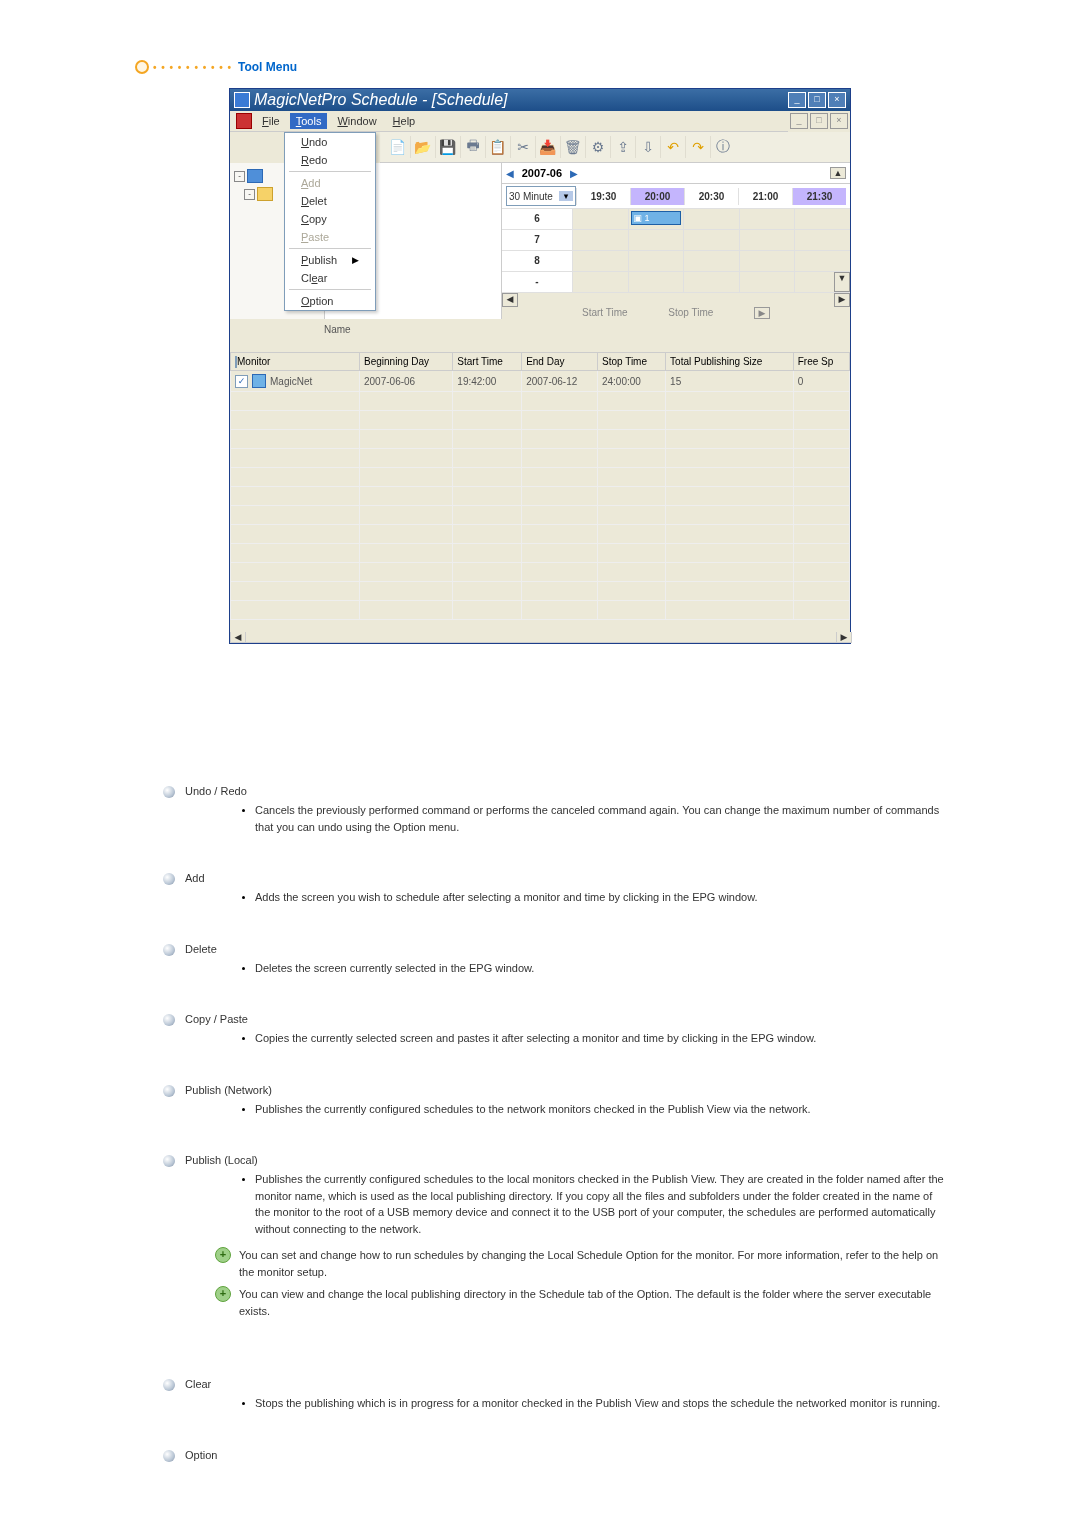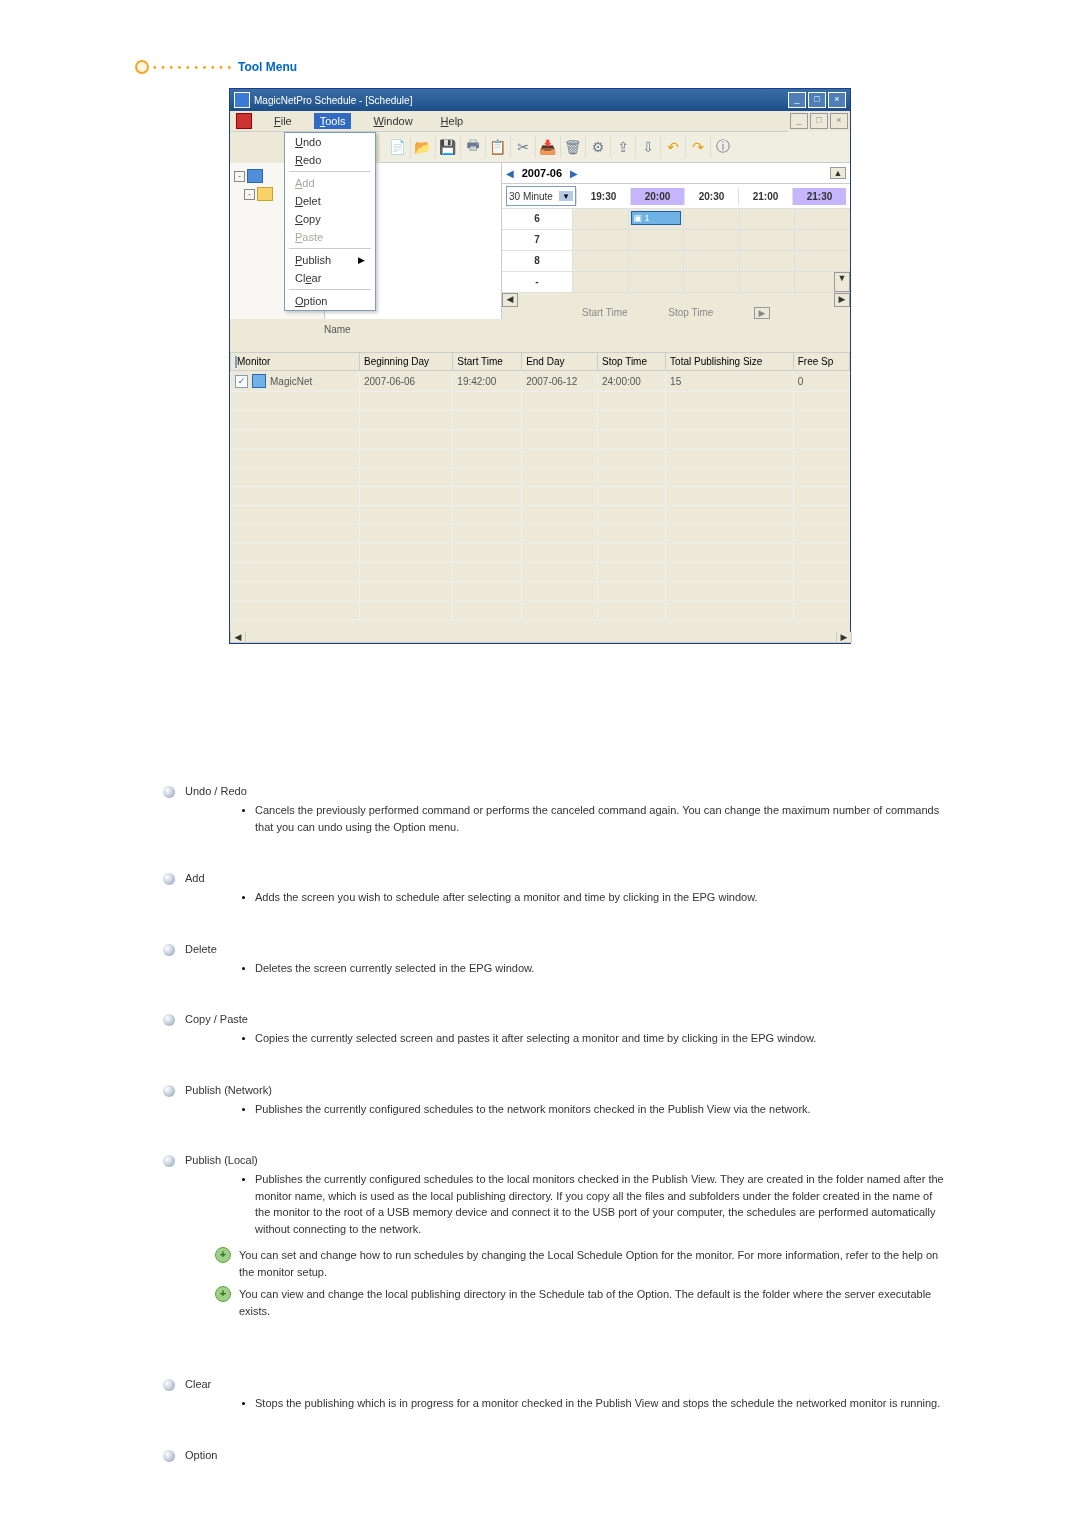--- a/index.html
+++ b/index.html
@@ -53,21 +53,21 @@
     align-items: center;
     padding: 2px 4px;
     height: 18px;
   }
   .tb-icon {
     width: 14px; height: 14px;
     margin-right: 4px;
     background: #3a7bd5;
     border: 1px solid #fff;
   }
-  .tb-title { flex: 1; font-size: 10px; }
+  .tb-title { flex: 1; font-size: 16px; font-style: italic; }
   .tb-btns { display:flex; gap:2px; }
   .tb-btn {
     width:16px; height:14px;
     background:#4f7fb7;
     border:1px solid #fff;
     font-size:9px;
     color:#fff;
     text-align:center;
     line-height:12px;
   }
@@ -79,41 +79,41 @@
   }
   .mdi-btn {
     width:16px; height:14px;
     background:#ece9d8;
     border:1px solid #999;
     font-size:9px; text-align:center; line-height:12px;
     color:#888;
   }
   .menu-bar {
     display:flex;
-    gap:16px;
+    gap:4px;
     padding:2px 6px;
     background:#ece9d8;
     font-size:11px;
     border-bottom:1px solid #ccc;
   }
   .menu-item { padding:2px 6px; }
   .menu-item u { text-decoration:underline; }
   .menu-item.active { background:#316ac5; color:#fff; }
   .dropdown {
     position:absolute;
     margin-left:54px;
     margin-top:0px;
     background:#fff;
     border:1px solid #7f9db9;
     width:90px;
     box-shadow:2px 2px 3px rgba(0,0,0,0.2);
     z-index:10;
   }
   .dd-item {
-    padding:3px 10px;
+    padding:3px 16px;
     font-size:11px;
     display:flex;
     justify-content:space-between;
     align-items:center;
   }
   .dd-item.disabled { color:#aca899; }
   .dd-sep { border-top:1px solid #ccc; margin:2px 4px; }
   .dd-arrow { font-size:9px; color:#000; }
   .toolbar {
     display:flex;

